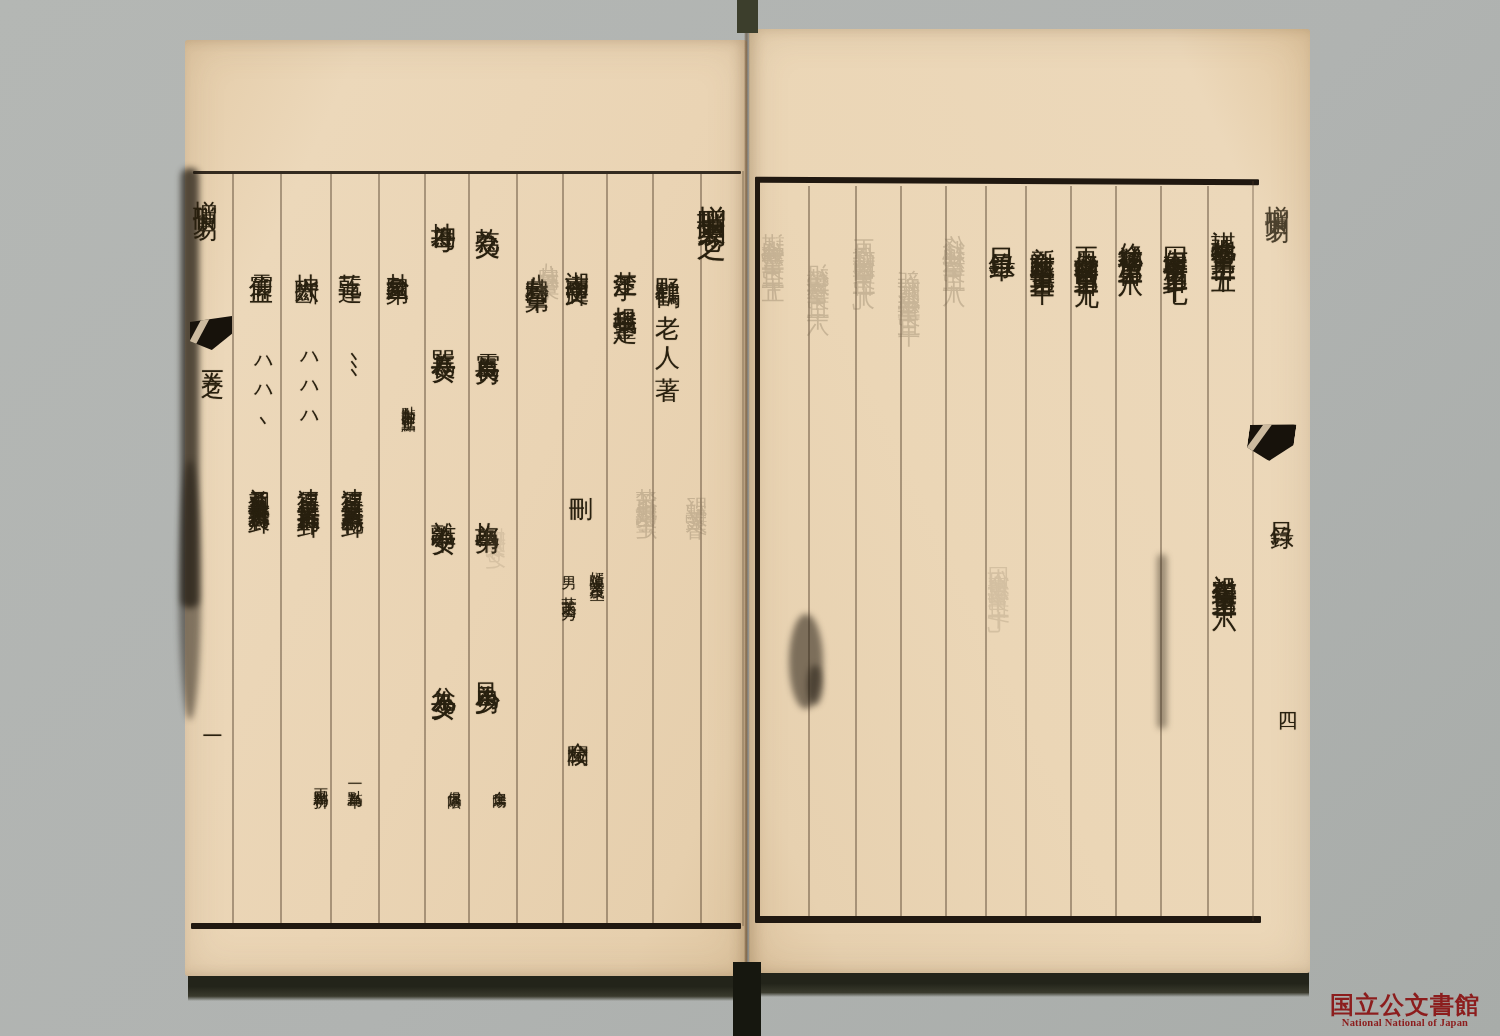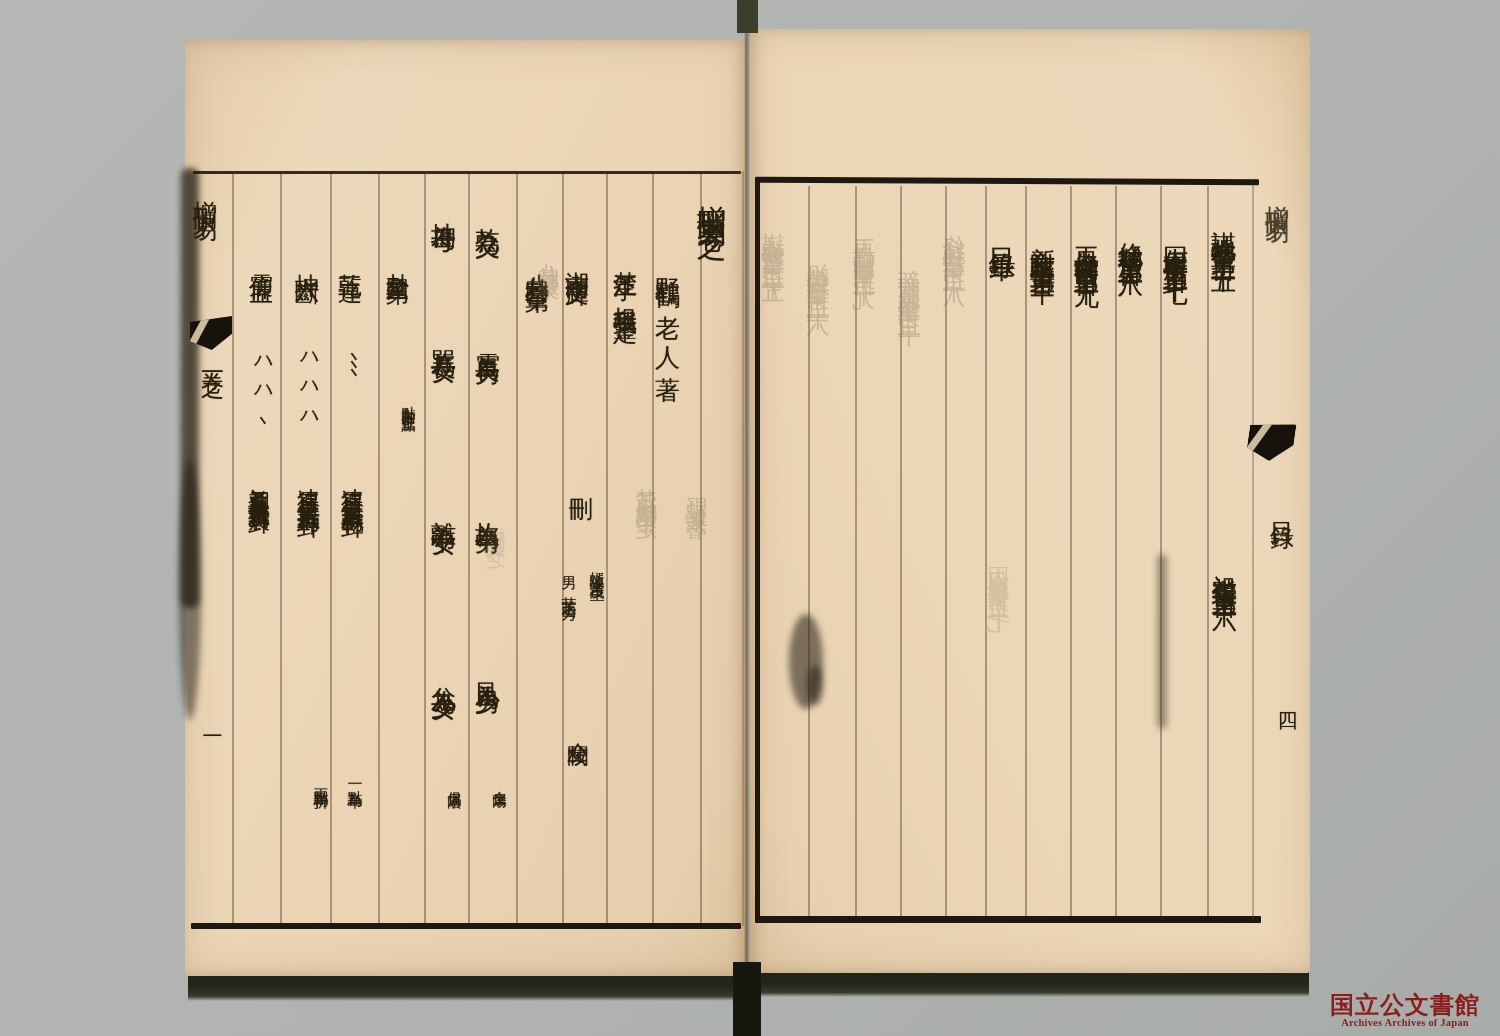--- a/index.html
+++ b/index.html
@@ -156,16 +156,16 @@
   </div>
 
   <div style="position:absolute;left:744px;top:29px;width:6px;height:947px;z-index:3;
        background:linear-gradient(90deg,rgba(90,65,35,.0),rgba(80,55,30,.55),rgba(60,45,25,.35),rgba(90,65,35,.0));"></div>
 
   <div class="strip" style="left:737px;top:0;width:21px;height:33px;background:#3c3e2c;"></div>
   <div class="strip" style="left:733px;top:962px;width:28px;height:74px;background:#16170f;"></div>
 
   <div id="watermark">
     <div class="jp">国立公文書館</div>
-    <div class="en">Archives Archives of Japan</div>
+    <div class="en">National National of Japan</div>
   </div>
 
 </div>
 
 </body></html>

